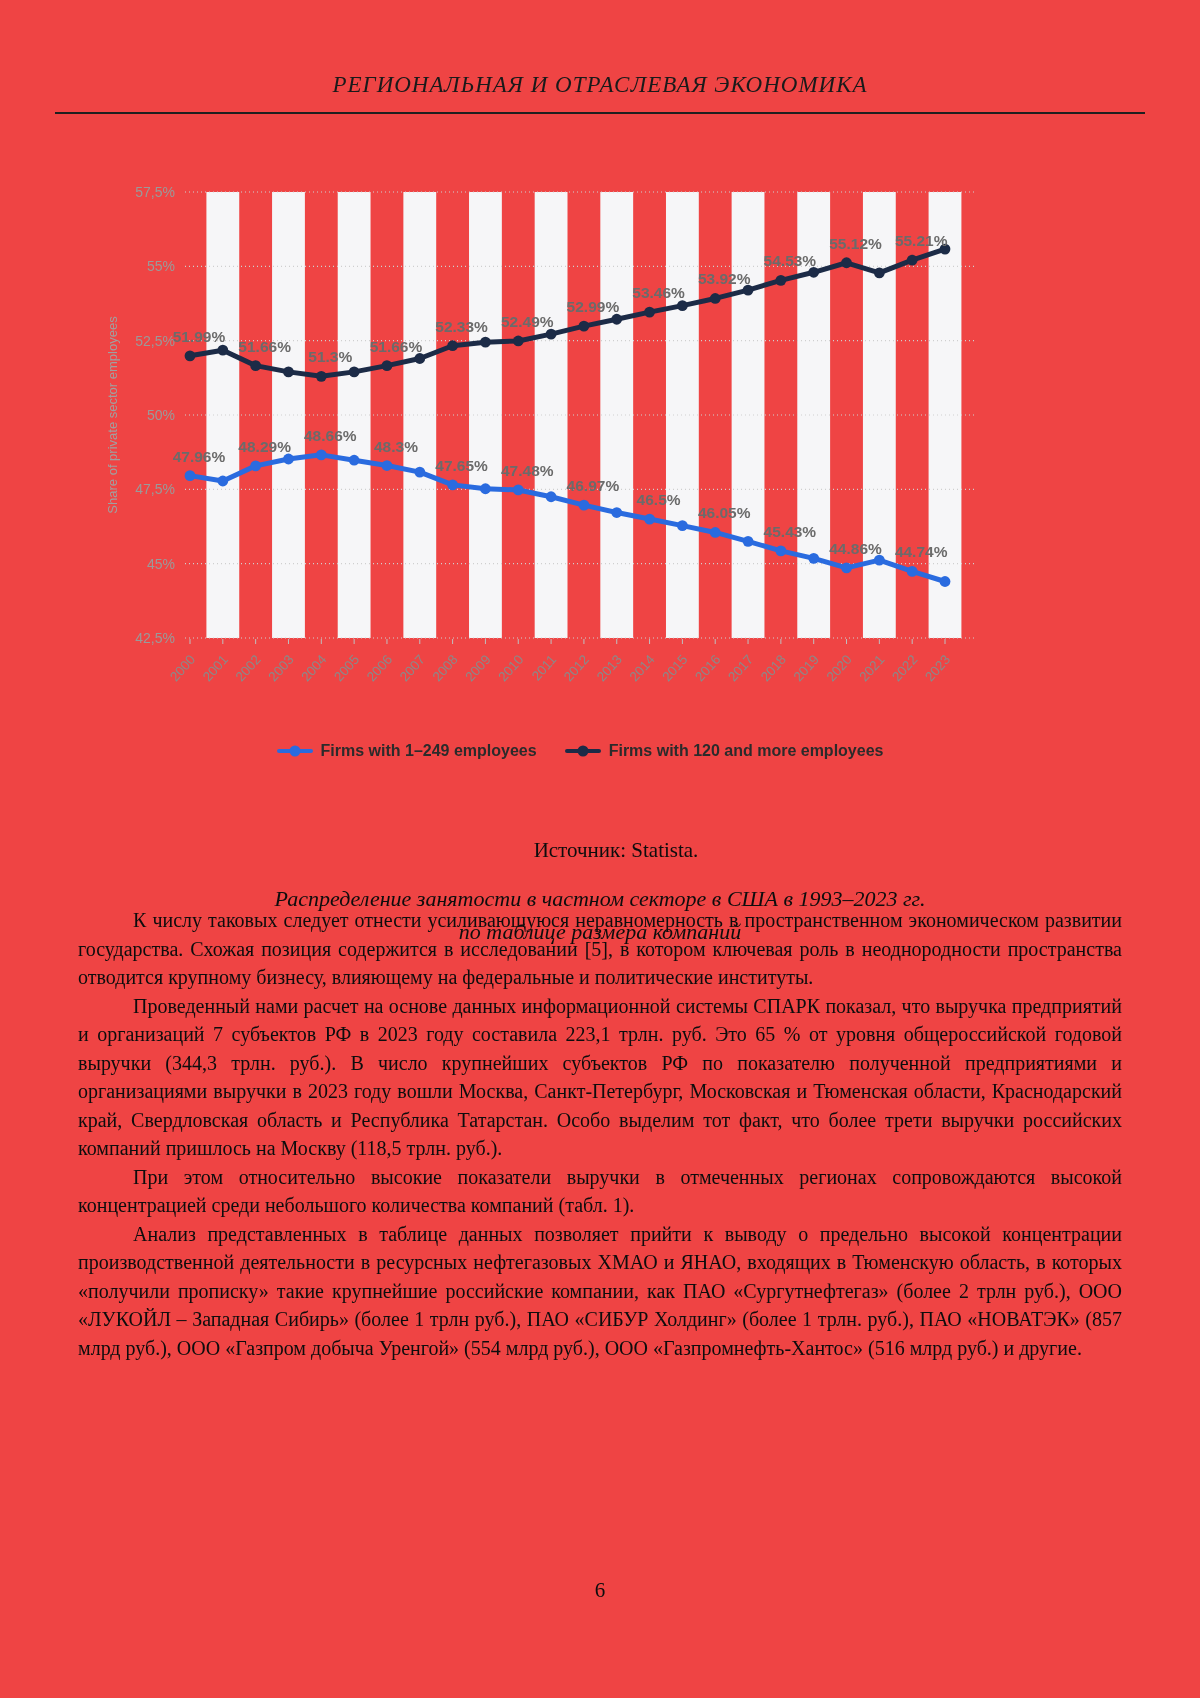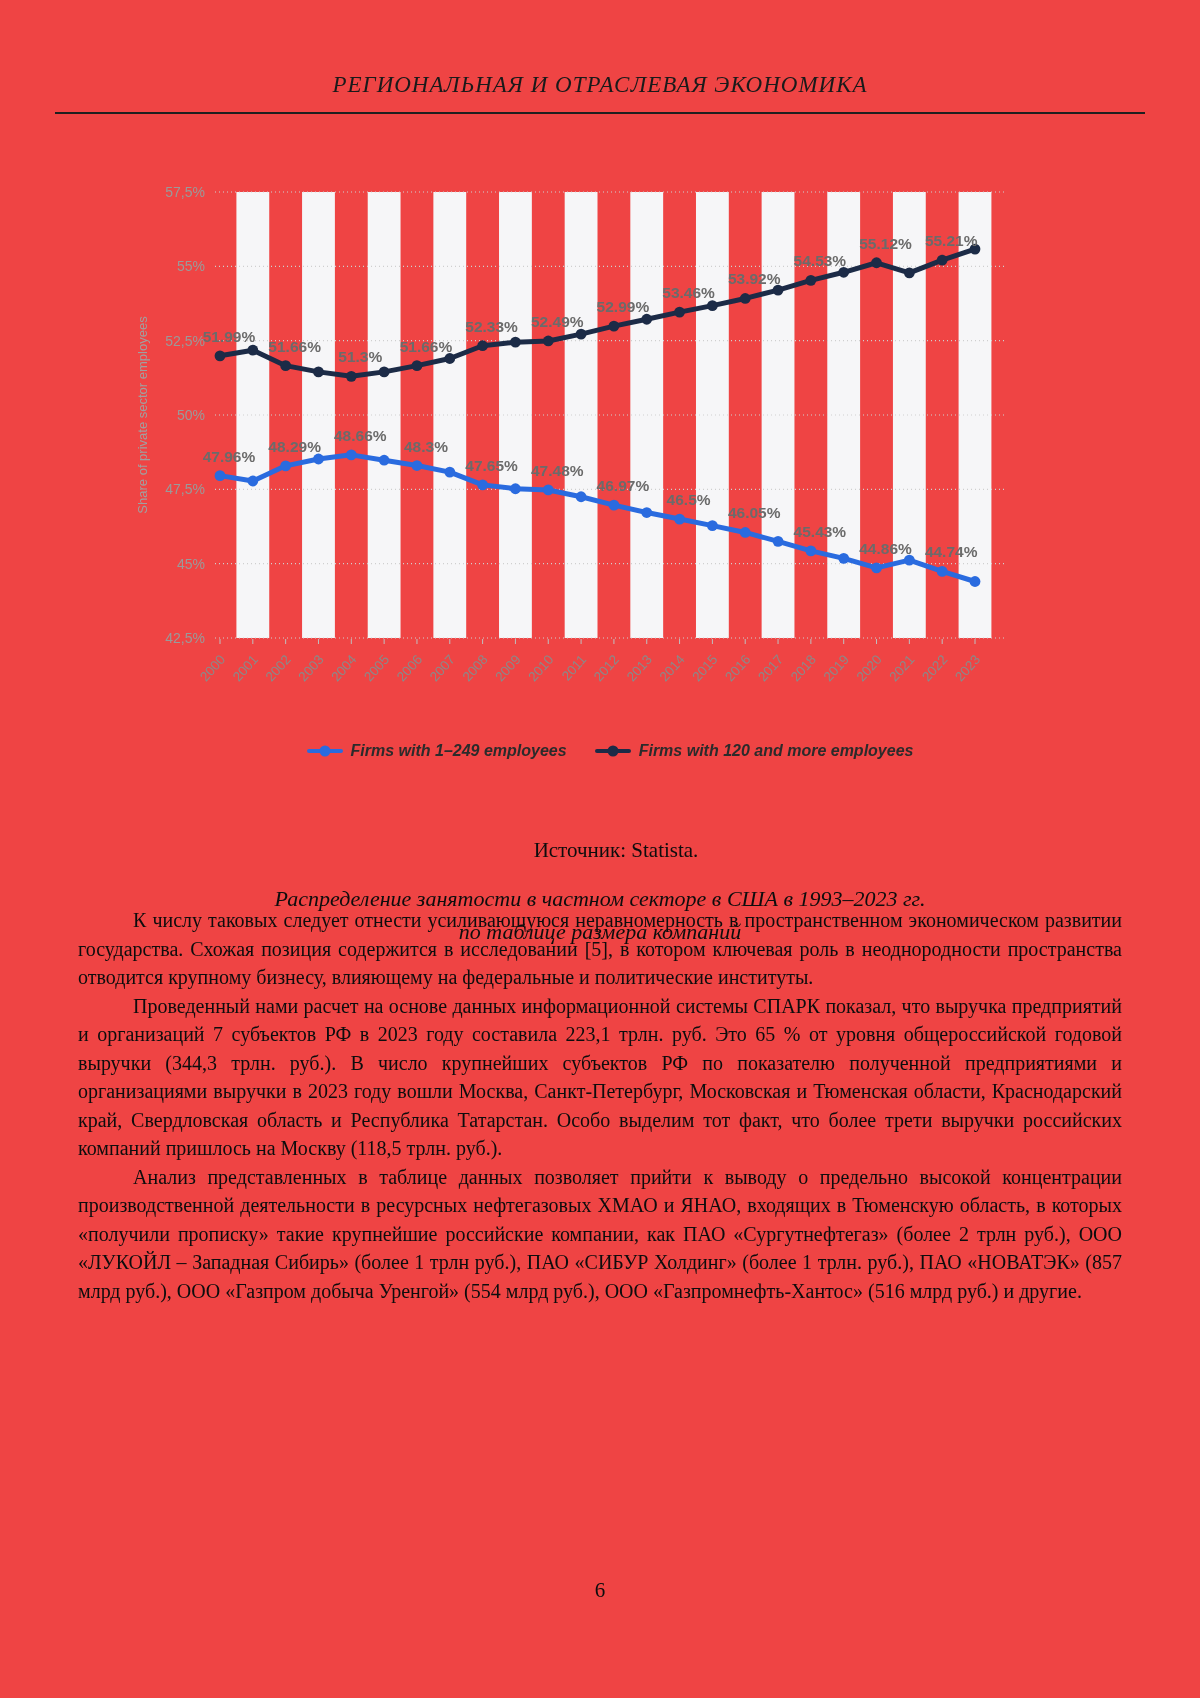--- a/index.html
+++ b/index.html
@@ -10,27 +10,27 @@
   }
   .section-header {
     position:absolute; top:72px; left:0; width:100%;
     text-align:center; font-style:italic; font-size:23px; letter-spacing:1px;
     color:#1a1a1a; white-space:nowrap;
   }
   .header-rule {
     position:absolute; top:112px; left:55px; right:55px;
     border-top:2px solid #1f1f1f; height:0;
   }
-  .figure { position:absolute; top:150px; left:130px; width:960px; }
+  .figure { position:absolute; top:150px; left:100px; width:960px; }
   svg.chart { display:block; font-family:"Liberation Sans", sans-serif; }
   .legend {
     display:flex; justify-content:center; align-items:center; gap:28px;
     margin-top:44px;
     font-family:"Liberation Sans", sans-serif; font-weight:bold;
-    font-size:16px; color:#2b2b2b;font-style:italic;
+    font-size:16px; color:#2b2b2b;
   }
   .legend-item { display:flex; align-items:center; gap:8px; }
   .figure-source {
     position:absolute; top:838px; left:16px; width:100%;
     text-align:center; font-size:21px; color:#0d0d0d;
   }
   .figure-caption {
     position:absolute; top:882px; left:0; width:100%;
     text-align:center; font-style:italic; font-size:22px; line-height:33px;
     color:#0d0d0d;
@@ -226,18 +226,19 @@
   <div class="figure-source">Источник: Statista.</div>
 
   <div class="figure-caption">
     <div>Распределение занятости в частном секторе в США в 1993–2023 гг.</div>
     <div>по таблице размера компаний</div>
   </div>
 
   <div class="body-text">
     <p>К числу таковых следует отнести усиливающуюся неравномерность в пространственном экономическом развитии государства. Схожая позиция содержится в исследовании [5], в котором ключевая роль в неоднородности пространства отводится крупному бизнесу, влияющему на федеральные и политические институты.</p>
     <p>Проведенный нами расчет на основе данных информационной системы СПАРК показал, что выручка предприятий и организаций 7 субъектов РФ в 2023 году составила 223,1 трлн. руб. Это 65 % от уровня общероссийской годовой выручки (344,3 трлн. руб.). В число крупнейших субъектов РФ по показателю полученной предприятиями и организациями выручки в 2023 году вошли Москва, Санкт-Петербург, Московская и Тюменская области, Краснодарский край, Свердловская область и Республика Татарстан. Особо выделим тот факт, что более трети выручки российских компаний пришлось на Москву (118,5 трлн. руб.).</p>
+    <p>При этом относительно высокие показатели выручки в отмеченных регионах сопровождаются высокой концентрацией среди небольшого количества компаний (табл. 1).</p>
     <p>Анализ представленных в таблице данных позволяет прийти к выводу о предельно высокой концентрации производственной деятельности в ресурсных нефтегазовых ХМАО и ЯНАО, входящих в Тюменскую область, в которых «получили прописку» такие крупнейшие российские компании, как ПАО «Сургутнефтегаз» (более 2 трлн руб.), ООО «ЛУКОЙЛ – Западная Сибирь» (более 1 трлн руб.), ПАО «СИБУР Холдинг» (более 1 трлн. руб.), ПАО «НОВАТЭК» (857 млрд руб.), ООО «Газпром добыча Уренгой» (554 млрд руб.), ООО «Газпромнефть-Хантос» (516 млрд руб.) и другие.</p>
   </div>
 
   <div class="page-number">6</div>
 
 </div>
 
 </body></html>

